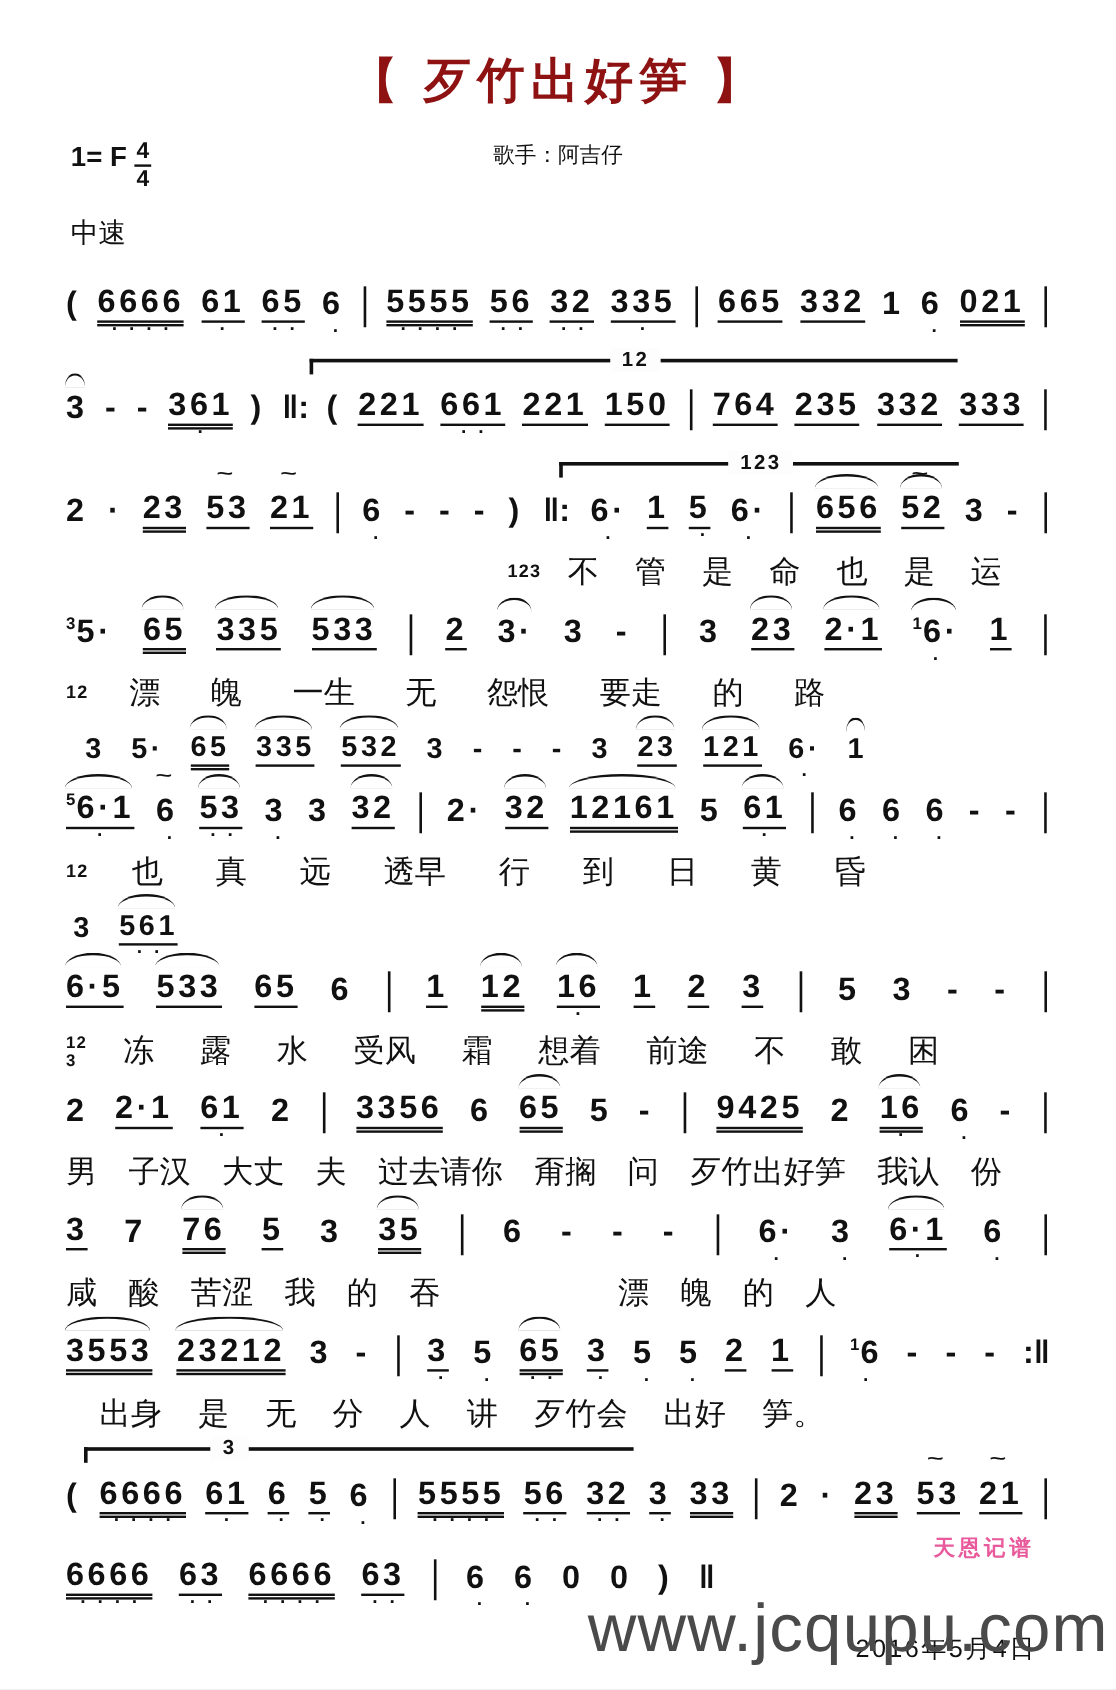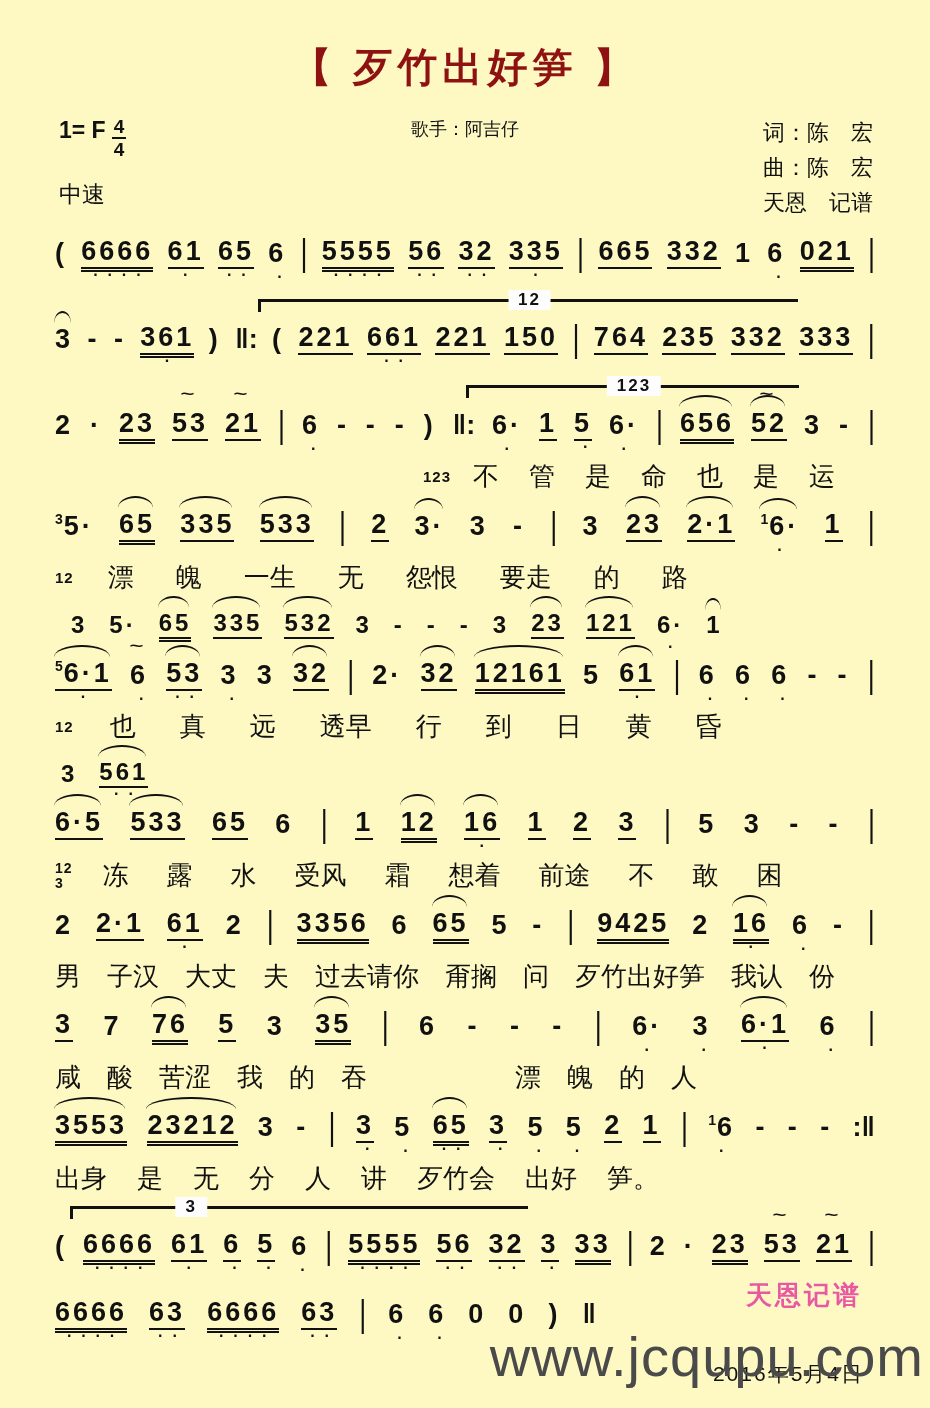--- a/index.html
+++ b/index.html
@@ -1,16 +1,16 @@
 <!DOCTYPE html>
 <html><head>
 <meta charset="utf-8">
 <style>
   html,body{margin:0;padding:0;background:#e8e8e8;}
-  .page{width:930px;height:1408px;position:relative;background:#fef9c3;box-sizing:border-box;
+  .page{width:930px;height:1408px;position:relative;background:#ffffff;box-sizing:border-box;
         padding:36px 55px 0;overflow:hidden;color:#111;
         font-family:"Liberation Sans","DejaVu Sans",sans-serif;}
   .title{font-size:40px;font-weight:bold;text-align:center;color:#8e1212;
          letter-spacing:5px;margin:4px 0 20px;}
   .header{position:relative;height:110px;margin-bottom:6px;font-size:21px;}
   .key{position:absolute;left:4px;top:2px;font-weight:bold;font-size:23px;display:flex;gap:6px;}
   .frac{display:inline-flex;flex-direction:column;line-height:1;font-size:19px;font-weight:bold;text-align:center;}
   .frac .top{border-bottom:2px solid #111;padding:0 2px 1px;}
   .frac .bot{padding-top:1px;}
   .tempo{position:absolute;left:4px;top:64px;font-size:23px;}
@@ -44,46 +44,41 @@
   .lline{display:flex;align-items:flex-start;font-size:26px;margin-top:12px;gap:32px;}
   .syl{white-space:nowrap;}
   .lspacer{width:96px;}
   .lpre{font-size:15px;font-weight:bold;align-self:center;margin-right:-8px;letter-spacing:1px;}
   .lpre.stack{display:inline-flex;flex-direction:column;line-height:1.05;font-size:14px;}
 
   .bracket{position:absolute;top:0;height:10px;border-top:3px solid #111;border-left:3px solid #111;}
   .br-label{position:absolute;left:50%;top:-12px;transform:translateX(-50%);
             background:#fdfdfd;padding:0 10px;font-size:17px;font-weight:bold;letter-spacing:2px;}
 
-  .wm{position:absolute;right:68px;top:1278px;font-size:26px;font-weight:bold;color:#e85a9c;
+  .wm{position:absolute;right:68px;top:1278px;font-size:18px;font-weight:bold;color:#e85a9c;
       letter-spacing:3px;text-shadow:0 0 1px #fff;}
   .date{position:absolute;right:66px;top:1360px;font-size:21px;letter-spacing:2px;}
   .site{position:absolute;right:6px;top:1324px;font-size:56px;color:#4a4a4a;letter-spacing:1px;}
 </style>
 </head>
 <body>
 
 <div class="page">
   <div class="title">【 歹竹出好笋 】</div>
 
   <div class="header">
     <div class="key">
       <span>1= F</span>
       <span class="frac">
         <span class="top">4</span>
         <span class="bot">4</span>
       </span>
     </div>
     <div class="tempo">中速</div>
     <div class="singer">歌手：阿吉仔</div>
-    <div class="credits">
-      <div>词：陈　宏</div>
-      <div>曲：陈　宏</div>
-      <div>天恩　记谱</div>
-    </div>
   </div>
 
   <div class="score" id="score">
       <div class="system">
         <div class="mline fill">
           <span class="tok">(</span>
           <span class="tok u2">6666<span class="oct">····</span></span>
           <span class="tok u1">61<span class="oct">·</span></span>
           <span class="tok u1">65<span class="oct">··</span></span>
           <span class="tok">6<span class="oct">·</span></span>
@@ -373,21 +368,21 @@
           <span class="tok">5<span class="oct">·</span></span>
           <span class="tok u1">2</span>
           <span class="tok u1">1</span>
           <span class="tok bar">|</span>
           <span class="tok"><span class="vsup">1</span>6<span class="oct">·</span></span>
           <span class="tok">-</span>
           <span class="tok">-</span>
           <span class="tok">-</span>
           <span class="tok rep">:‖</span>
         </div>
-        <div class="lline" style="gap: 30px;">
+        <div class="lline" style="gap: 30px; margin-left: 28px;">
           <span class="syl">出身</span>
           <span class="syl">是</span>
           <span class="syl">无</span>
           <span class="syl">分</span>
           <span class="syl">人</span>
           <span class="syl">讲</span>
           <span class="syl">歹竹会</span>
           <span class="syl">出好</span>
           <span class="syl">笋。</span>
         </div>

